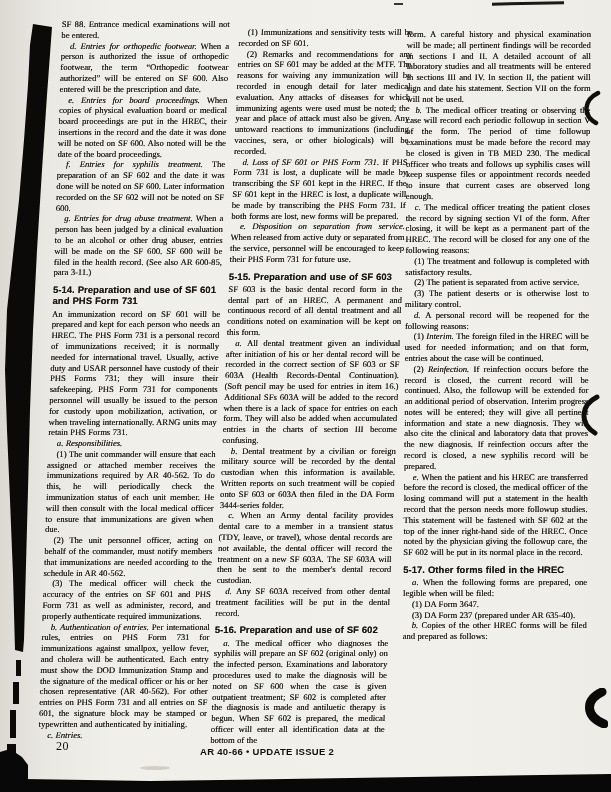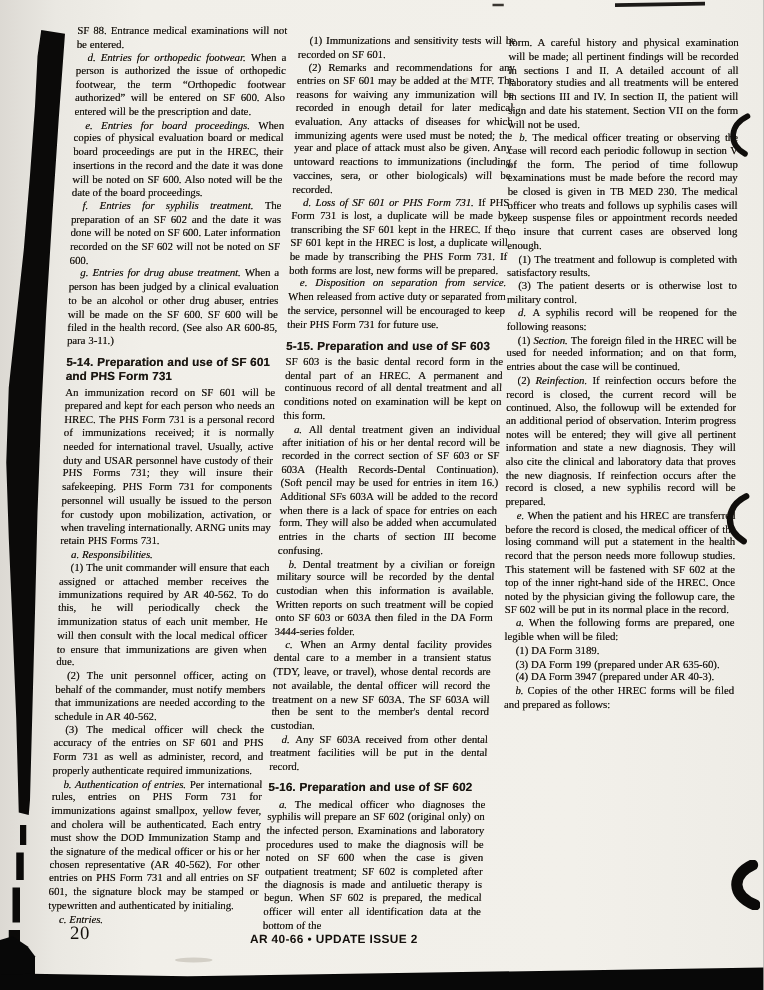--- a/index.html
+++ b/index.html
@@ -19,21 +19,21 @@
     font-family:"Liberation Sans", sans-serif; font-weight:bold;
     font-size:9.4px; line-height:11.2px; margin:6px 0 2px 0;
     text-align:left; text-indent:0; letter-spacing:0.1px;
   }
   .col em { font-style:italic; }
   #col1 { left:62px;  top:19px; width:168px; transform:skewX(-1.9deg); transform-origin:0 0; }
   #col2 { left:239px; top:27px; width:174px; transform:skewX(-2.3deg); transform-origin:0 0; }
   #col3 { left:407px; top:29px; width:184px; transform:skewX(-0.4deg); transform-origin:0 0; }
   .pagenum {
     position:absolute; left:56px; top:739px;
-    font-size:15px; letter-spacing:0.5px; color:#14100c;
+    font-size:12px; letter-spacing:0.5px; color:#14100c;
   }
   .footer {
     position:absolute; left:200px; top:746px; width:120px; text-align:center;
     font-family:"Liberation Sans", sans-serif; font-weight:bold; font-size:9.5px;
     letter-spacing:0.3px; white-space:nowrap; color:#14100c;
   }
   .artifact { position:absolute; pointer-events:none; }
   .topline { left:492px; top:2px; width:72px; height:2.6px; background:#1c1a18; transform:rotate(-1deg); }
   .toptick { left:394px; top:3px; width:9px; height:2px; background:#3a3631; }
   .smudge { background:#d3cfc6; border-radius:50%; }
@@ -79,30 +79,32 @@
       <p><em>a. </em><span>All dental treatment given an individual after initiation of his or her dental record will be recorded in the correct section of SF 603 or SF 603A (Health Records-Dental Continuation). (Soft pencil may be used for entries in item 16.) Additional SFs 603A will be added to the record when there is a lack of space for entries on each form. They will also be added when accumulated entries in the charts of section III become confusing.</span></p>
       <p><em>b. </em><span>Dental treatment by a civilian or foreign military source will be recorded by the dental custodian when this information is available. Written reports on such treatment will be copied onto SF 603 or 603A then filed in the DA Form 3444-series folder.</span></p>
       <p><em>c. </em><span>When an Army dental facility provides dental care to a member in a transient status (TDY, leave, or travel), whose dental records are not available, the dental officer will record the treatment on a new SF 603A. The SF 603A will then be sent to the member's dental record custodian.</span></p>
       <p><em>d. </em><span>Any SF 603A received from other dental treatment facilities will be put in the dental record.</span></p>
       <div class="heading">5-16. Preparation and use of SF 602</div>
       <p><em>a. </em><span>The medical officer who diagnoses the syphilis will prepare an SF 602 (original only) on the infected person. Examinations and laboratory procedures used to make the diagnosis will be noted on SF 600 when the case is given outpatient treatment; SF 602 is completed after the diagnosis is made and antiluetic therapy is begun. When SF 602 is prepared, the medical officer will enter all identification data at the bottom of the</span></p>
     </div>
   <div class="col" id="col3">
       <p class="noindent"><span>form. A careful history and physical examination will be made; all pertinent findings will be recorded in sections I and II. A detailed account of all laboratory studies and all treatments will be entered in sections III and IV. In section II, the patient will sign and date his statement. Section VII on the form will not be used.</span></p>
       <p><em>b. </em><span>The medical officer treating or observing the case will record each periodic followup in section V of the form. The period of time followup examinations must be made before the record may be closed is given in TB MED 230. The medical officer who treats and follows up syphilis cases will keep suspense files or appointment records needed to insure that current cases are observed long enough.</span></p>
+      <p><em>c. </em><span>The medical officer treating the patient closes the record by signing section VI of the form. After closing, it will be kept as a permanent part of the HREC. The record will be closed for any one of the following reasons:</span></p>
       <p><span>(1) The treatment and followup is completed with satisfactory results.</span></p>
+      <p><span>(2) The patient is separated from active service.</span></p>
       <p><span>(3) The patient deserts or is otherwise lost to military control.</span></p>
-      <p><em>d. </em><span>A syphilis record will be reopened for the following reasons:</span></p>
-      <p><span>(1) </span><em>Section. </em><span>The foreign filed in the HREC will be used for needed information; and on that form, entries about the case will be continued.</span></p>
+      <p><em>d. </em><span>A personal record will be reopened for the following reasons:</span></p>
+      <p><span>(1) </span><em>Interim. </em><span>The foreign filed in the HREC will be used for needed information; and on that form, entries about the case will be continued.</span></p>
       <p><span>(2) </span><em>Reinfection. </em><span>If reinfection occurs before the record is closed, the current record will be continued. Also, the followup will be extended for an additional period of observation. Interim progress notes will be entered; they will give all pertinent information and state a new diagnosis. They will also cite the clinical and laboratory data that proves the new diagnosis. If reinfection occurs after the record is closed, a new syphilis record will be prepared.</span></p>
       <p><em>e. </em><span>When the patient and his HREC are transferred before the record is closed, the medical officer of the losing command will put a statement in the health record that the person needs more followup studies. This statement will be fastened with SF 602 at the top of the inner right-hand side of the HREC. Once noted by the physician giving the followup care, the SF 602 will be put in its normal place in the record.</span></p>
+      <div class="heading">5-17. Other forms filed in the HREC</div>
       <p><em>a. </em><span>When the following forms are prepared, one legible when will be filed:</span></p>
-      <p><span>(1) DA Form 3189.</span></p>
-      <p><span>(3) DA Form 199 (prepared under AR 635-60).</span></p>
-      <p><span>(4) DA Form 3947 (prepared under AR 40-3).</span></p>
+      <p><span>(1) DA Form 3647.</span></p>
+      <p><span>(3) DA Form 237 (prepared under AR 635-40).</span></p>
       <p><em>b. </em><span>Copies of the other HREC forms will be filed and prepared as follows:</span></p>
     </div>
 
   <div class="pagenum">20</div>
   <div class="footer">AR 40-66 • UPDATE ISSUE 2</div>
 
   <svg class="artifact" style="left:578px;top:90px" width="26" height="36" viewBox="0 0 26 36">
     <path d="M20 3 C6 10 4 25 18 33" stroke="#100e0c" stroke-width="4.5" fill="none" stroke-linecap="round"></path>
   </svg>
   <svg class="artifact" style="left:575px;top:394px" width="28" height="42" viewBox="0 0 28 42">

